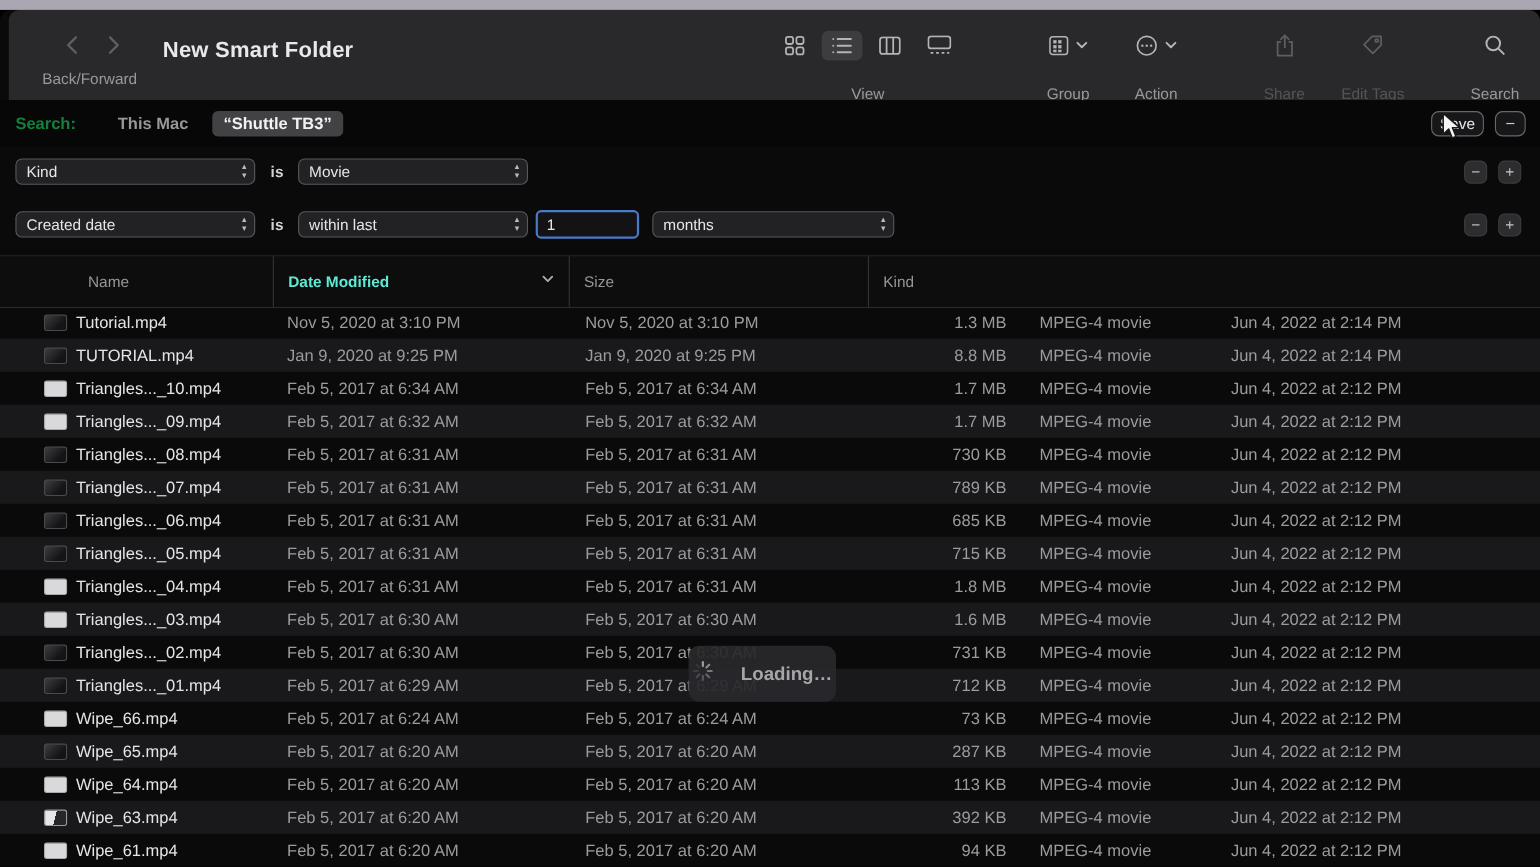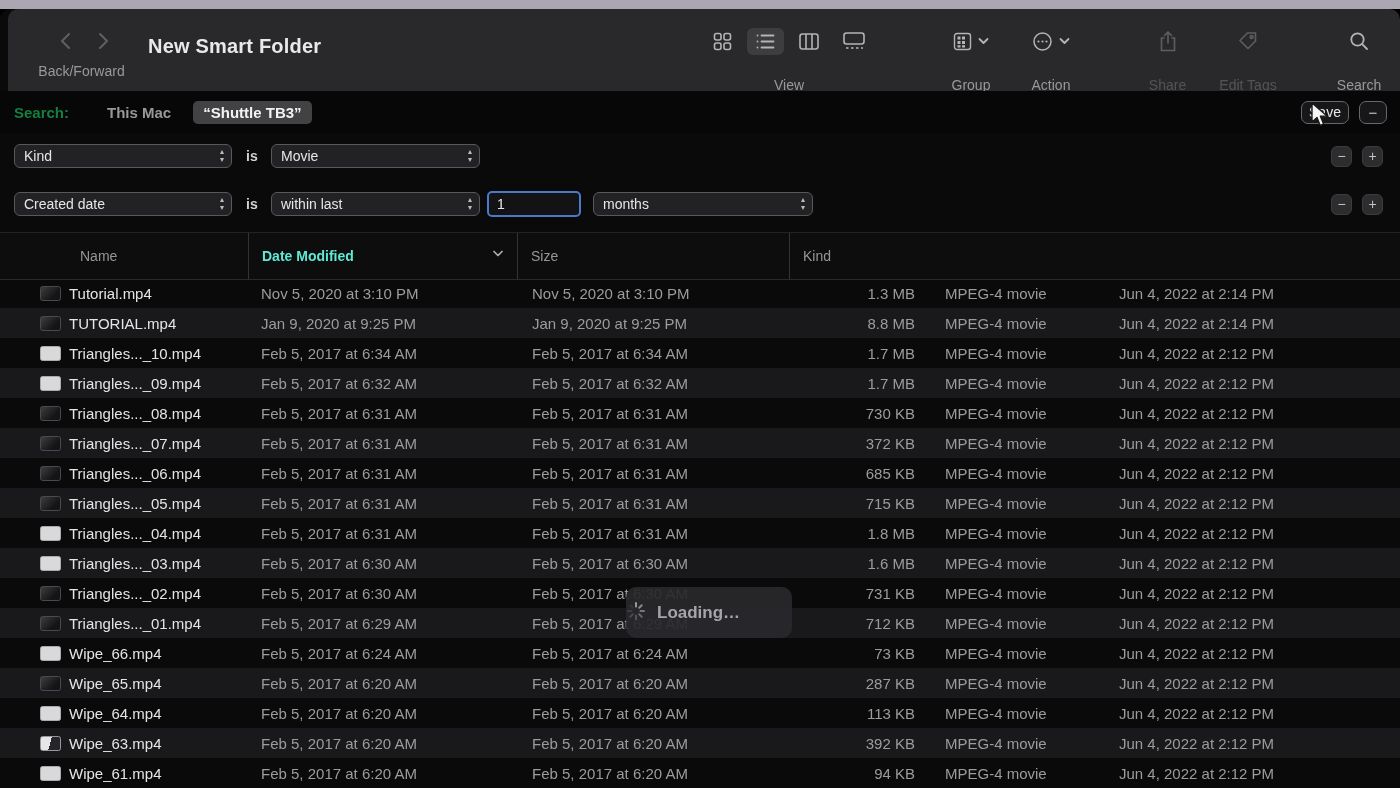--- a/index.html
+++ b/index.html
@@ -83,23 +83,23 @@
   .cell.cre { padding-left:15px; }
   .cell.size { text-align:right; padding-right:17px; }
   .cell.kind { padding-left:13px; }
   .cell.added { padding-left:12px; }
   .ficon { width:21px; height:15px; border-radius:2.5px; flex:0 0 auto; }
   .ficon.icon-dark { background:linear-gradient(135deg,#3e3e40 0%,#141416 70%); border:1px solid #4a4a4e; }
   .ficon.icon-light { background:#d9d9db; border:1px solid #ababad; }
   .ficon.icon-mixed { background:linear-gradient(105deg,#e6e6e8 48%,#26262a 48%); border:1px solid #9a9a9e; }
 
   
-  .loading { position:absolute; left:626px; top:578px; width:166px; height:51px; z-index:5;
+  .loading { position:absolute; left:626px; top:578px; width:134px; height:51px; z-index:5;
     background:rgba(41,41,44,.93); border-radius:10px; display:flex; align-items:center;
-    justify-content:flex-start; gap:11px; }
+    justify-content:center; gap:24px; }
   .loading .txt { font-size:17px; font-weight:600; color:#a6a6a8; }
 
   
   .cursor { position:absolute; left:1308px; top:102px; z-index:10; }
 </style>
 </head>
 <body>
 
 <div class="screen">
   <div class="desktop-strip"></div>
@@ -383,21 +383,21 @@
     <span class="cell added">Jun 4, 2022 at 2:12 PM</span>
   </div>
 
   <div class="row">
     <span class="cell name">
       <span class="ficon icon-dark"></span>
       <span>Triangles..._07.mp4</span>
     </span>
     <span class="cell mod">Feb 5, 2017 at 6:31 AM</span>
     <span class="cell cre">Feb 5, 2017 at 6:31 AM</span>
-    <span class="cell size">372 KB</span>
+    <span class="cell size">789 KB</span>
     <span class="cell kind">MPEG-4 movie</span>
     <span class="cell added">Jun 4, 2022 at 2:12 PM</span>
   </div>
 
   <div class="row">
     <span class="cell name">
       <span class="ficon icon-dark"></span>
       <span>Triangles..._06.mp4</span>
     </span>
     <span class="cell mod">Feb 5, 2017 at 6:31 AM</span>

